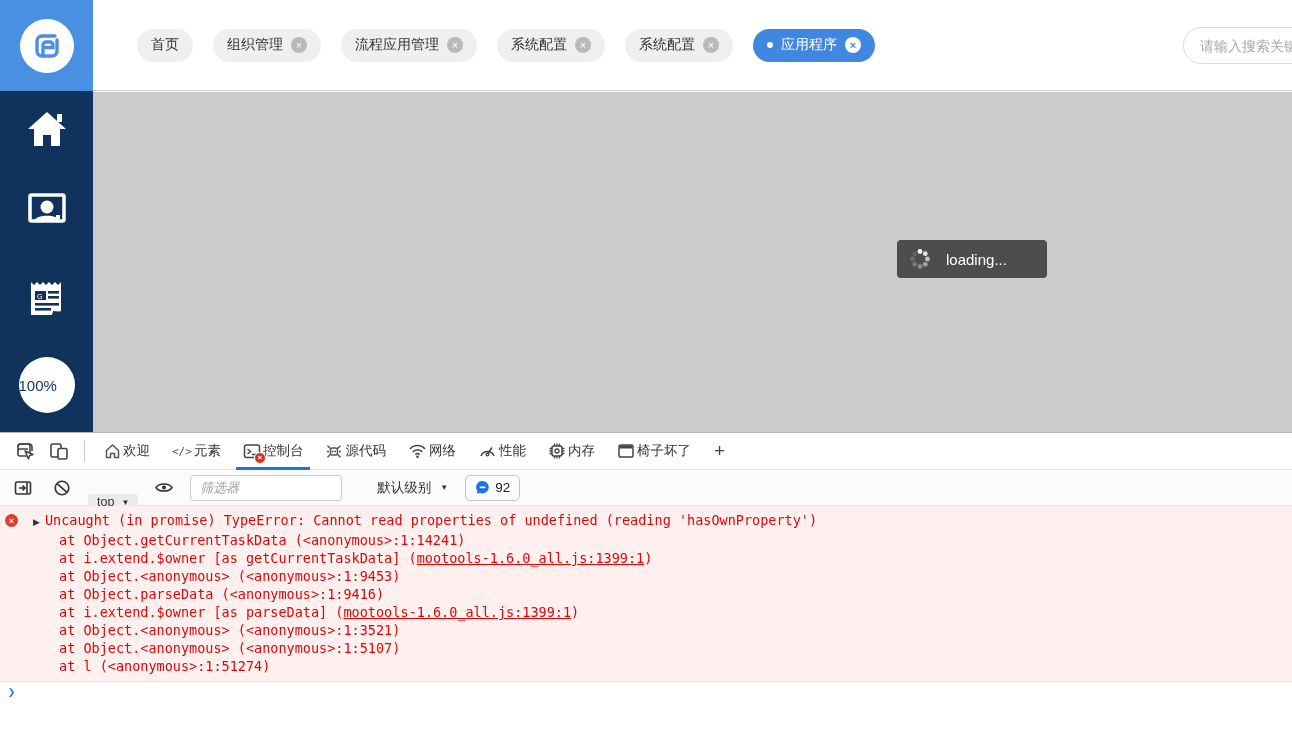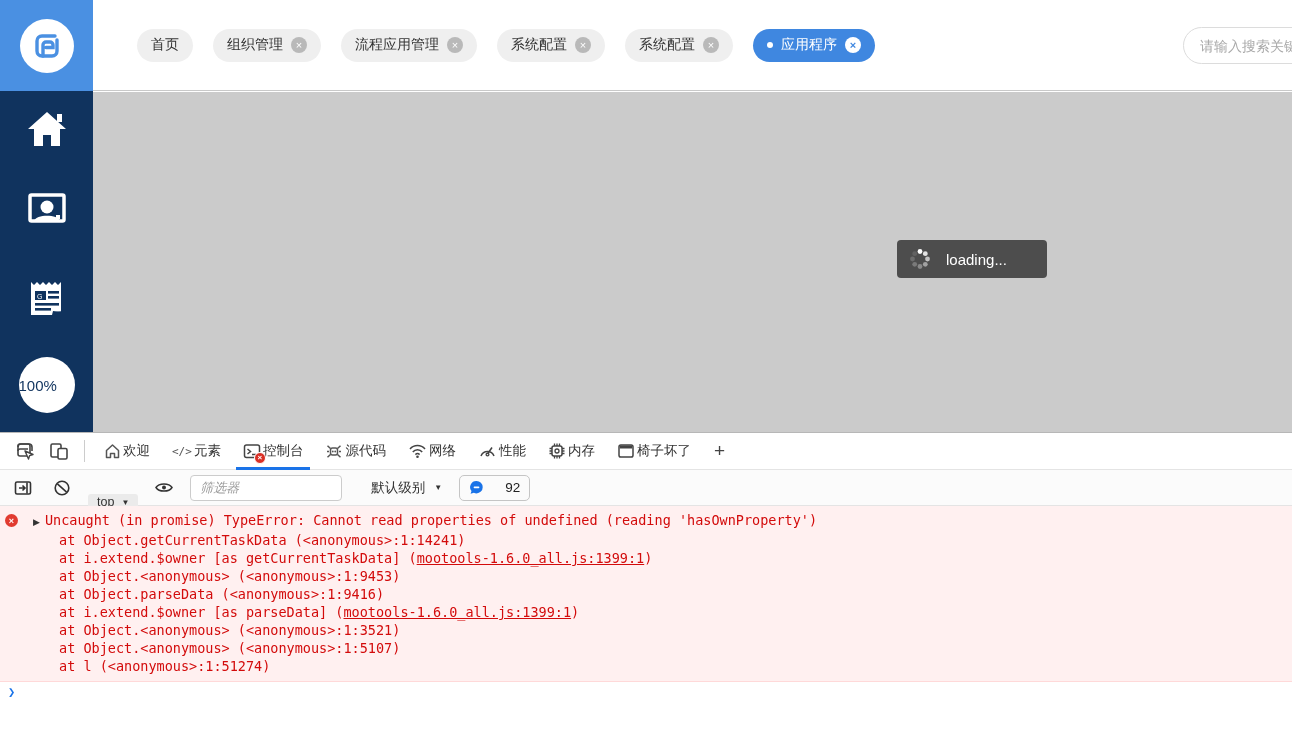--- a/index.html
+++ b/index.html
@@ -62,22 +62,22 @@
 
   .dt-toolbar { height:36px; flex:0 0 36px; display:flex; align-items:center; gap:13px;
                 padding:0 10px; background:#fbfbfb; border-bottom:1px solid #e4e4e4; }
   .tb-icon { width:26px; height:26px; display:flex; align-items:center; justify-content:center; cursor:pointer; }
   .ctx-chip { background:#ebebeb; border-radius:3px; height:16px; display:flex; align-items:center;
               gap:7px; padding:0 9px; font-size:12.5px; color:#333; cursor:pointer;margin-top:29px; }
   .caret { font-size:8px; color:#333; }
   .filter-input { width:152px; height:26px; border:1px solid #ccc; border-radius:4px; padding:0 9px;
                   font-size:13px; color:#333; outline:none; background:#fff;font-style:italic; }
   .filter-input::placeholder { color:#9a9a9a; }
-  .level-select { display:flex; align-items:center; gap:9px; font-size:13.5px; color:#333; cursor:pointer; margin-left:16px; }
-  .msg-badge { display:flex; align-items:center; gap:21px; border:1px solid #c5c5c5; border-radius:5px;
+  .level-select { display:flex; align-items:center; gap:9px; font-size:13.5px; color:#333; cursor:pointer; margin-left:22px; }
+  .msg-badge { display:flex; align-items:center; gap:5px; border:1px solid #c5c5c5; border-radius:5px;
                height:26px; padding:0 9px; font-size:13.5px; color:#222; cursor:pointer; margin-left:4px; }
 
   .dt-console { flex:1; overflow:hidden; font-family:"DejaVu Sans Mono", monospace;
                 font-size:13.5px; background:#fff; }
   .error-block { background:#fff0f0; border-bottom:1px solid #ffd9d9; padding:5px 0 6px; color:#d30b0b;
                  position:relative; line-height:18px; }
   .err-icon { position:absolute; left:5px; top:8px; width:13px; height:13px; border-radius:50%;
               background:#e13b30; color:#fff; font-size:9px; font-weight:bold;
               display:flex; align-items:center; justify-content:center;
               font-family:"Liberation Sans", sans-serif; }

